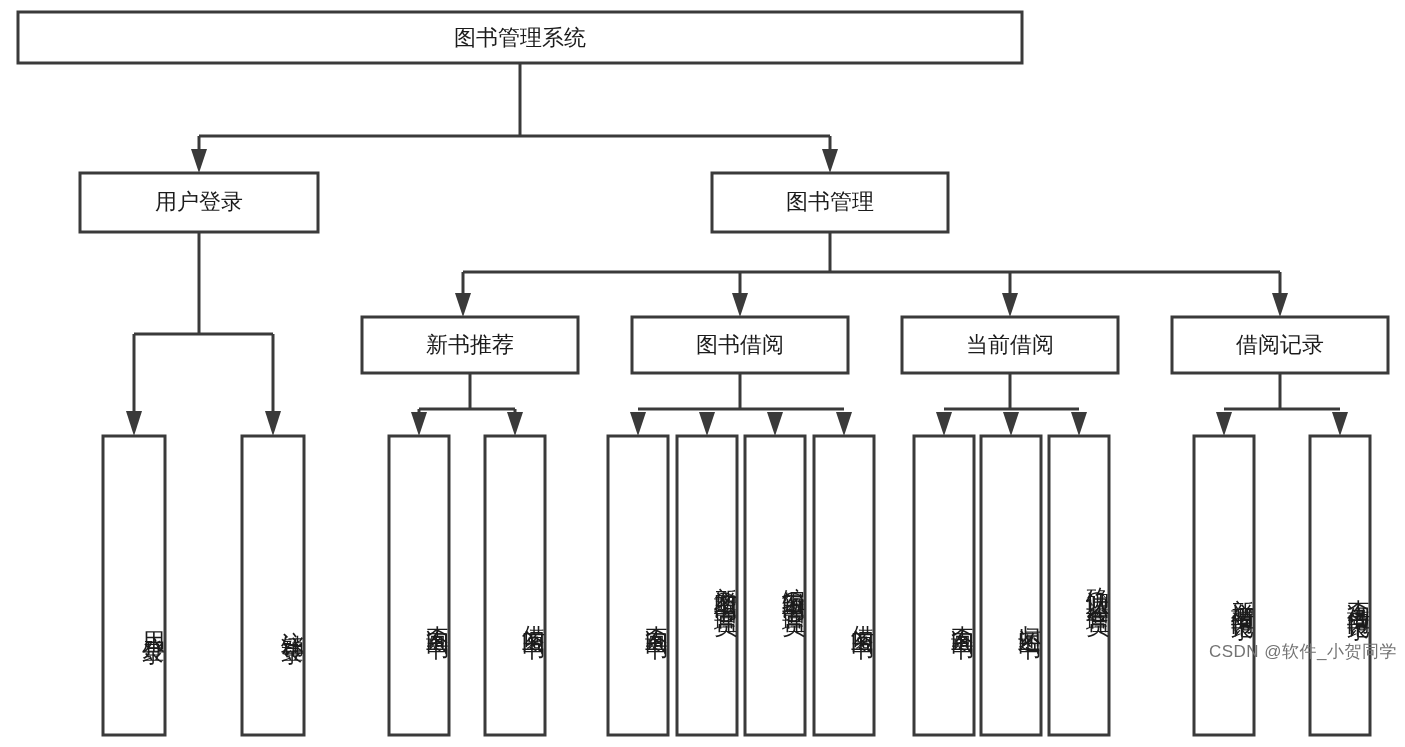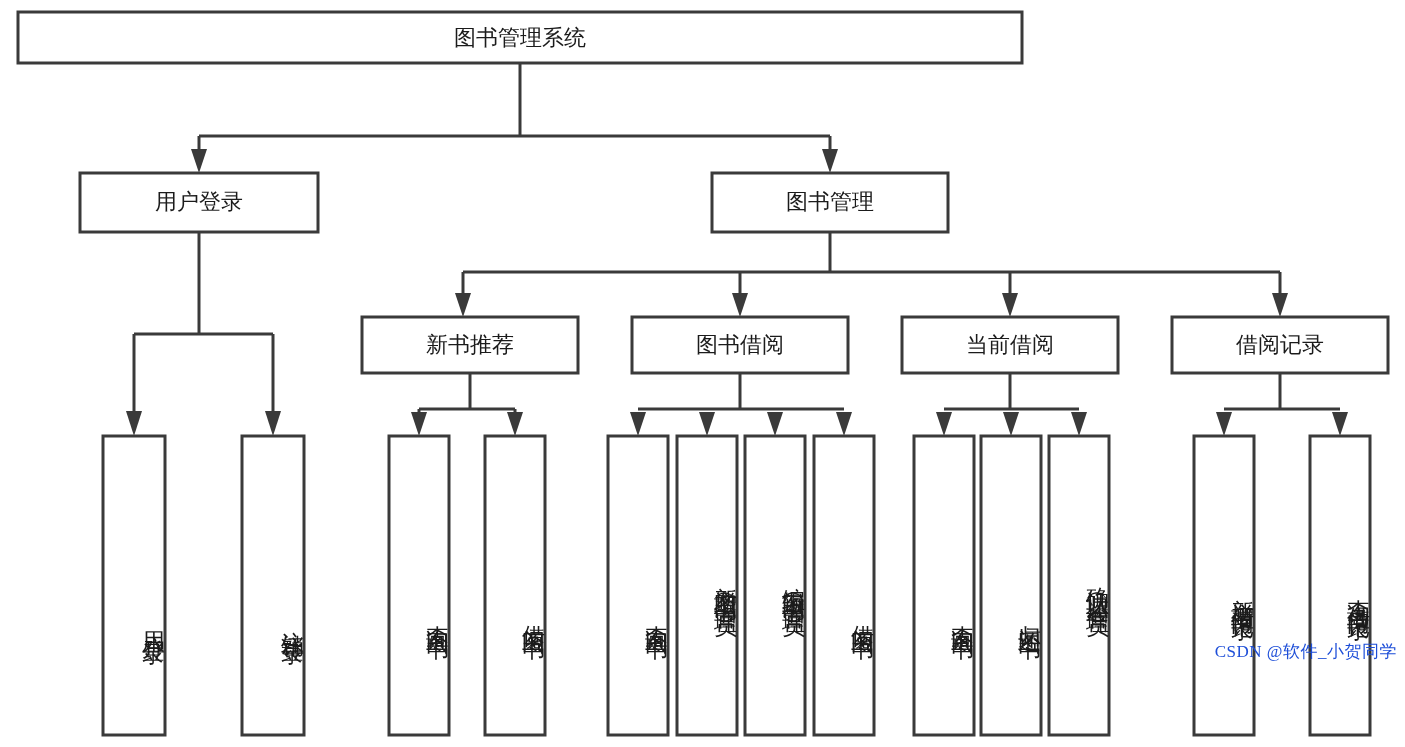--- a/index.html
+++ b/index.html
@@ -62,23 +62,23 @@
     white-space: nowrap;
     display: flex;
     align-items: flex-start;
     justify-content: center;
     pointer-events: none;
   }
   .watermark {
     position: absolute;
     right: 8px;
     bottom: 6px;
-    font-family: Liberation Serif, serif;
+    font-family: Liberation Sans, sans-serif;
     font-size: 17px;
-    color: #1d4ed8;
+    color: #737373;
     letter-spacing: 0.5px;
     user-select: none;
   }
 </style>
 </head>
 <body>
 
 <div id="diagram-root">
 
   <svg id="tree-svg" viewBox="0 0 1405 747">

